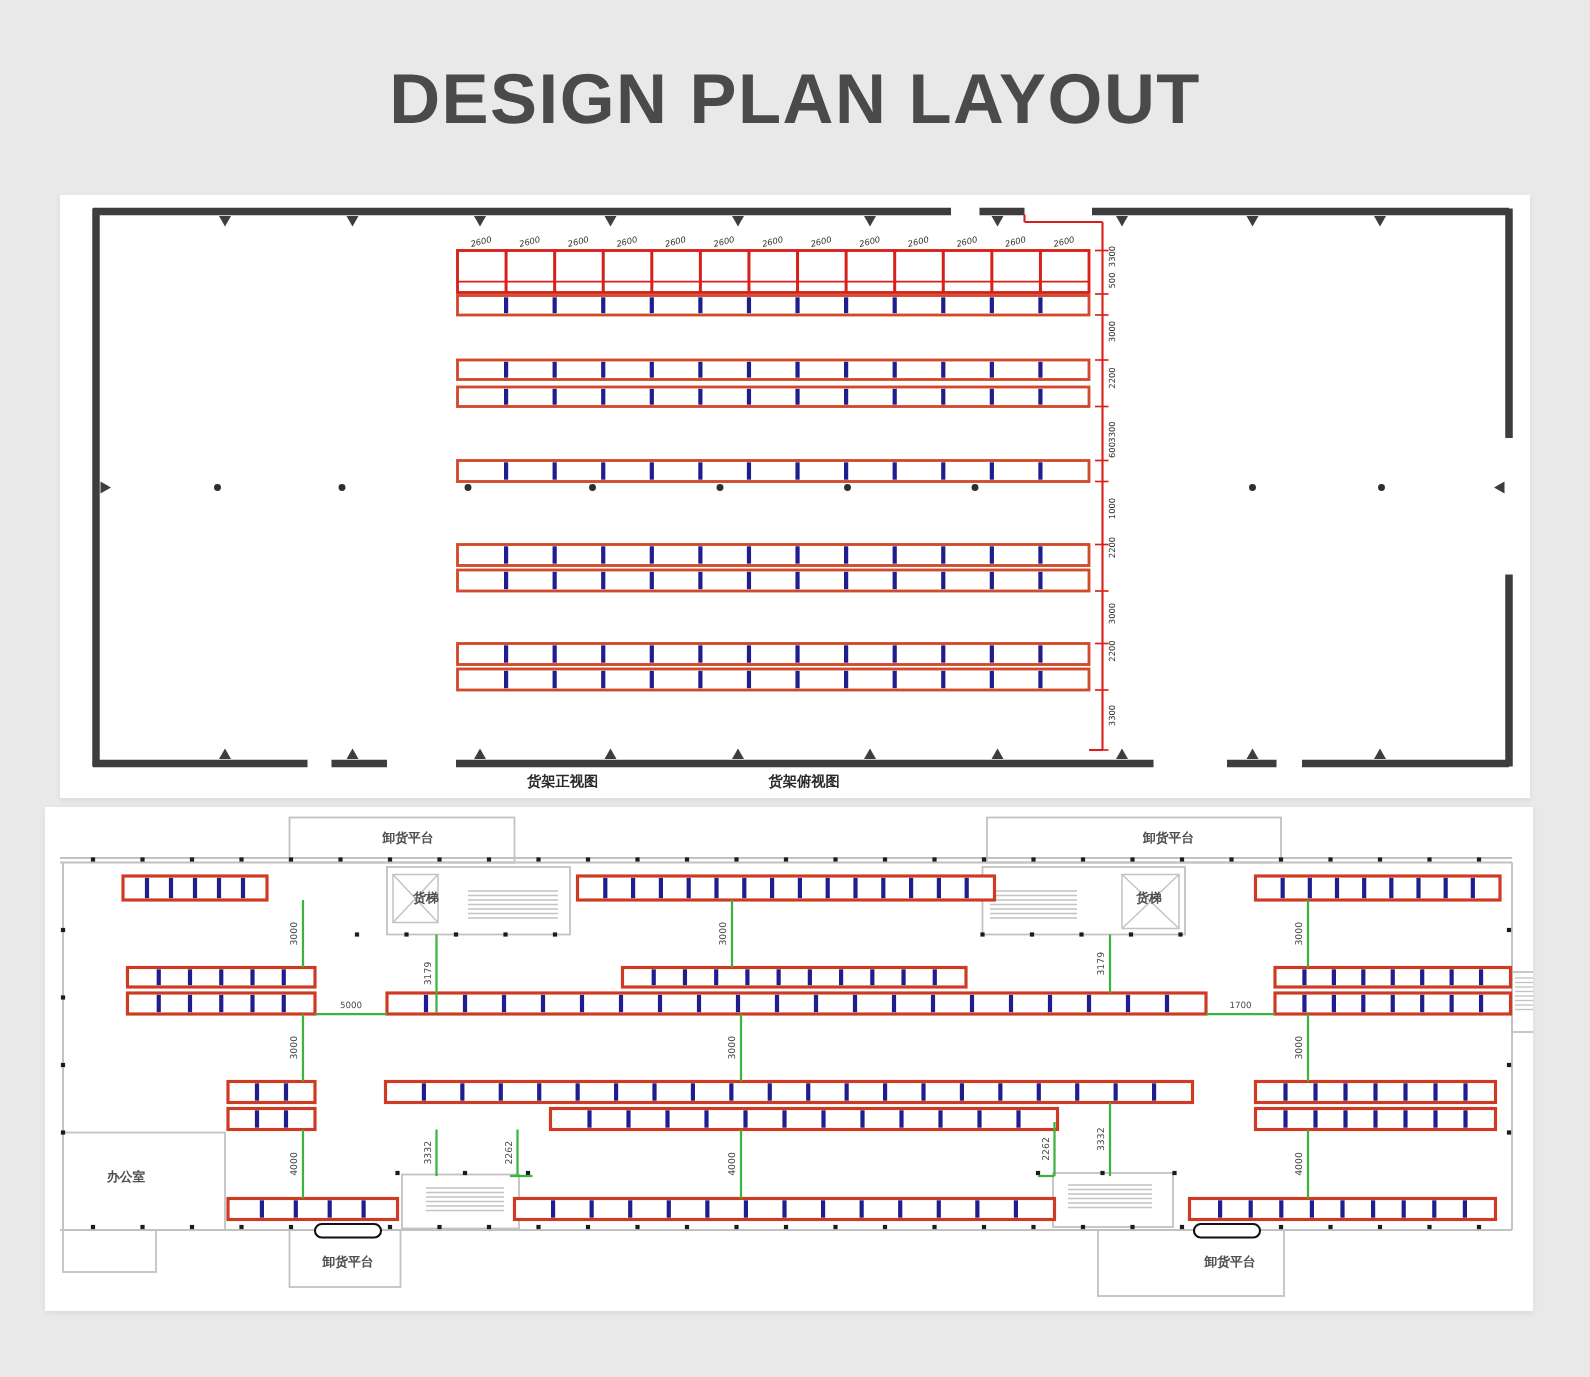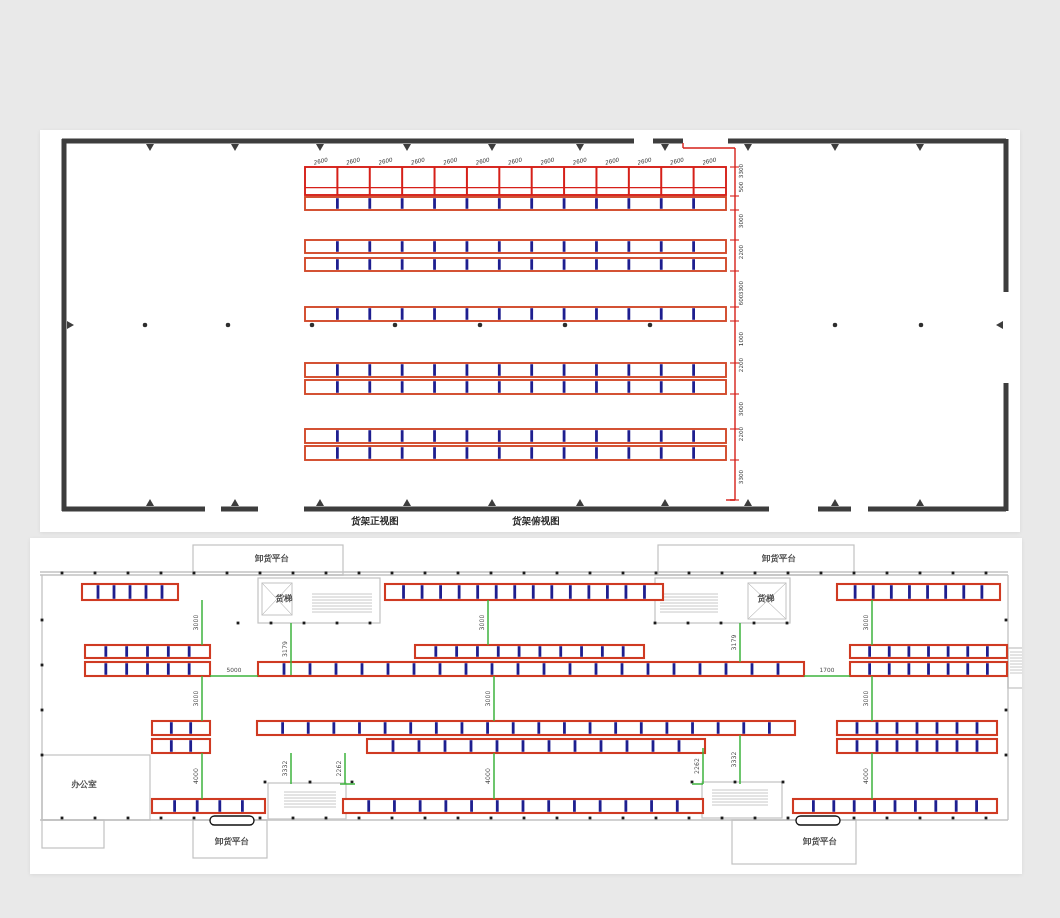--- a/index.html
+++ b/index.html
@@ -10,20 +10,21 @@
          font-family:"Liberation Sans","DejaVu Sans",sans-serif;}
   .panel{position:absolute;background:#ffffff;box-shadow:0 1px 4px rgba(0,0,0,0.07);}
   .panel-top{left:40px;top:130px;width:980px;height:402px;}
   .panel-bottom{left:30px;top:538px;width:992px;height:336px;}
   .panel svg{display:block;width:100%;height:100%;}
 </style>
 </head>
 <body>
 
 <div class="page">
+  <h1 class="title">DESIGN PLAN LAYOUT</h1>
 
   <div class="panel panel-top">
     <svg id="svg-top" viewBox="40 130 980 402" preserveAspectRatio="none">
         <g>
           <line x1="62" y1="141" x2="634" y2="141" stroke="#3d3d3d" stroke-width="5" stroke-linecap="butt"></line>
           <line x1="653" y1="141" x2="683" y2="141" stroke="#3d3d3d" stroke-width="5" stroke-linecap="butt"></line>
           <line x1="728" y1="141" x2="1006" y2="141" stroke="#3d3d3d" stroke-width="5" stroke-linecap="butt"></line>
           <line x1="62" y1="509" x2="205" y2="509" stroke="#3d3d3d" stroke-width="5" stroke-linecap="butt"></line>
           <line x1="221" y1="509" x2="258" y2="509" stroke="#3d3d3d" stroke-width="5" stroke-linecap="butt"></line>
           <line x1="304" y1="509" x2="769" y2="509" stroke="#3d3d3d" stroke-width="5" stroke-linecap="butt"></line>

